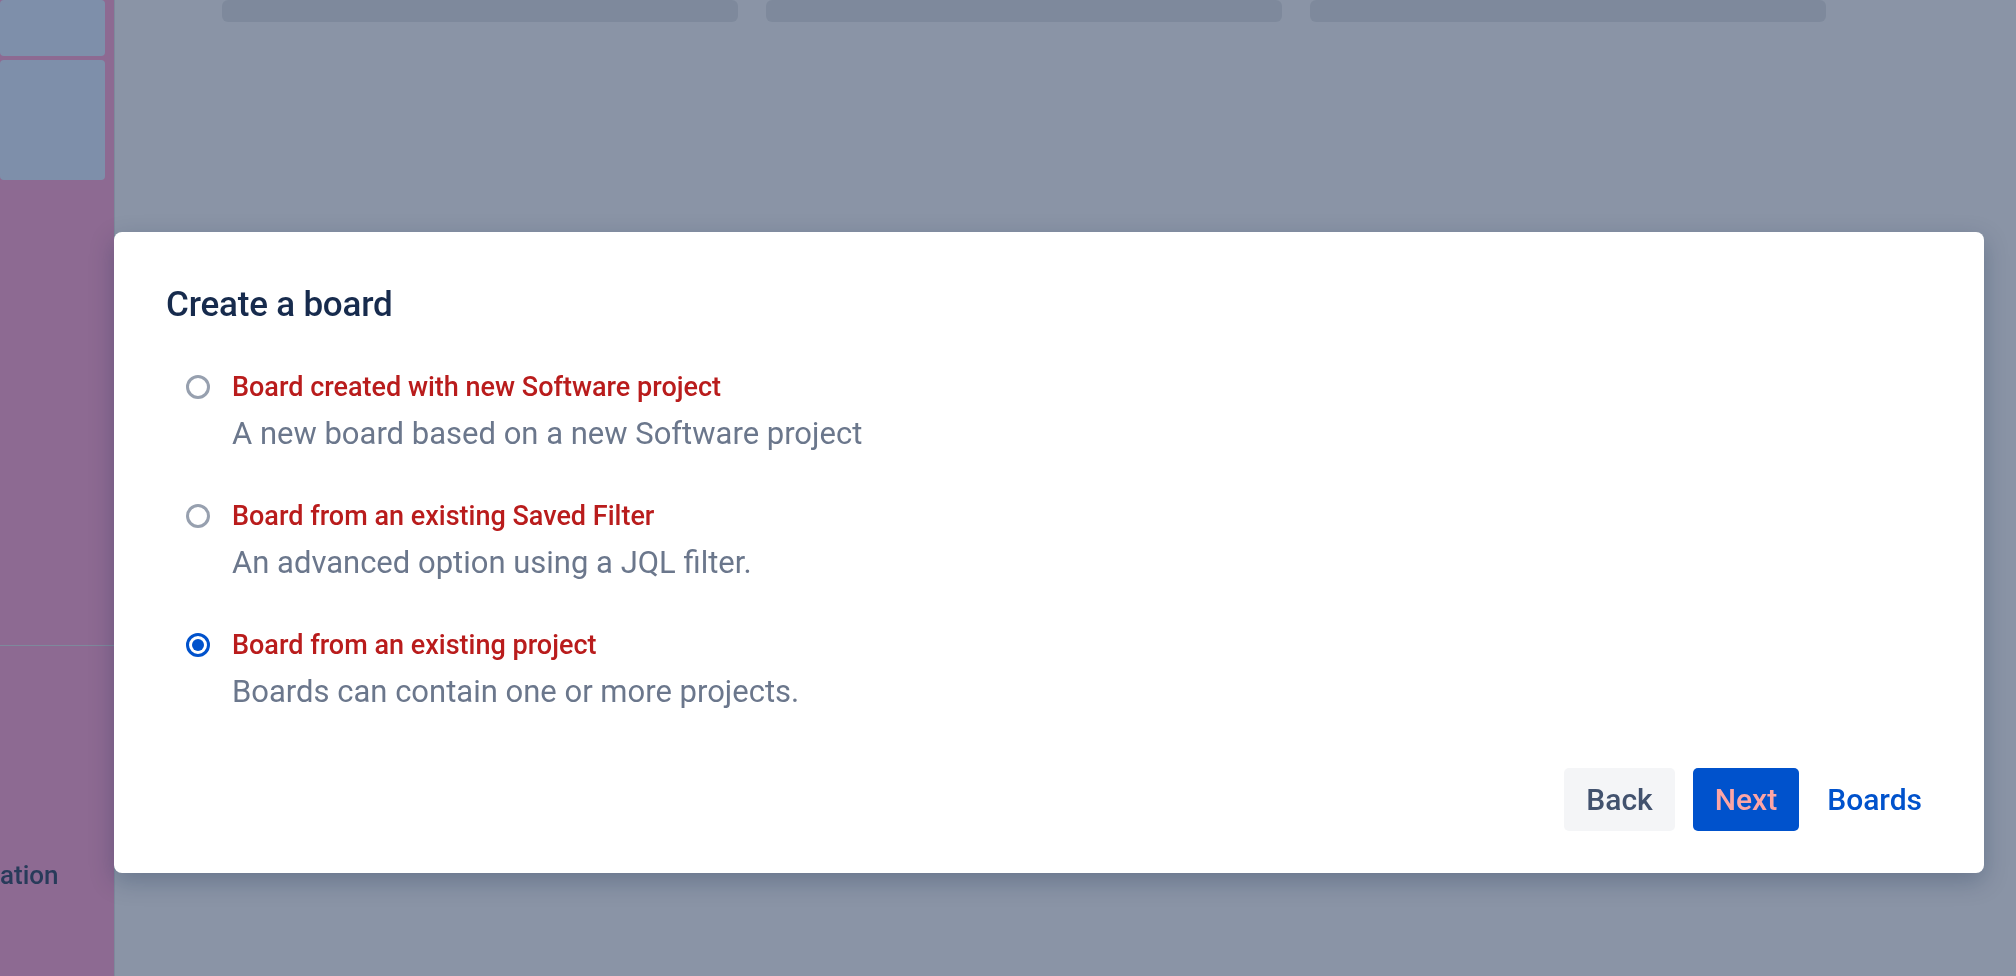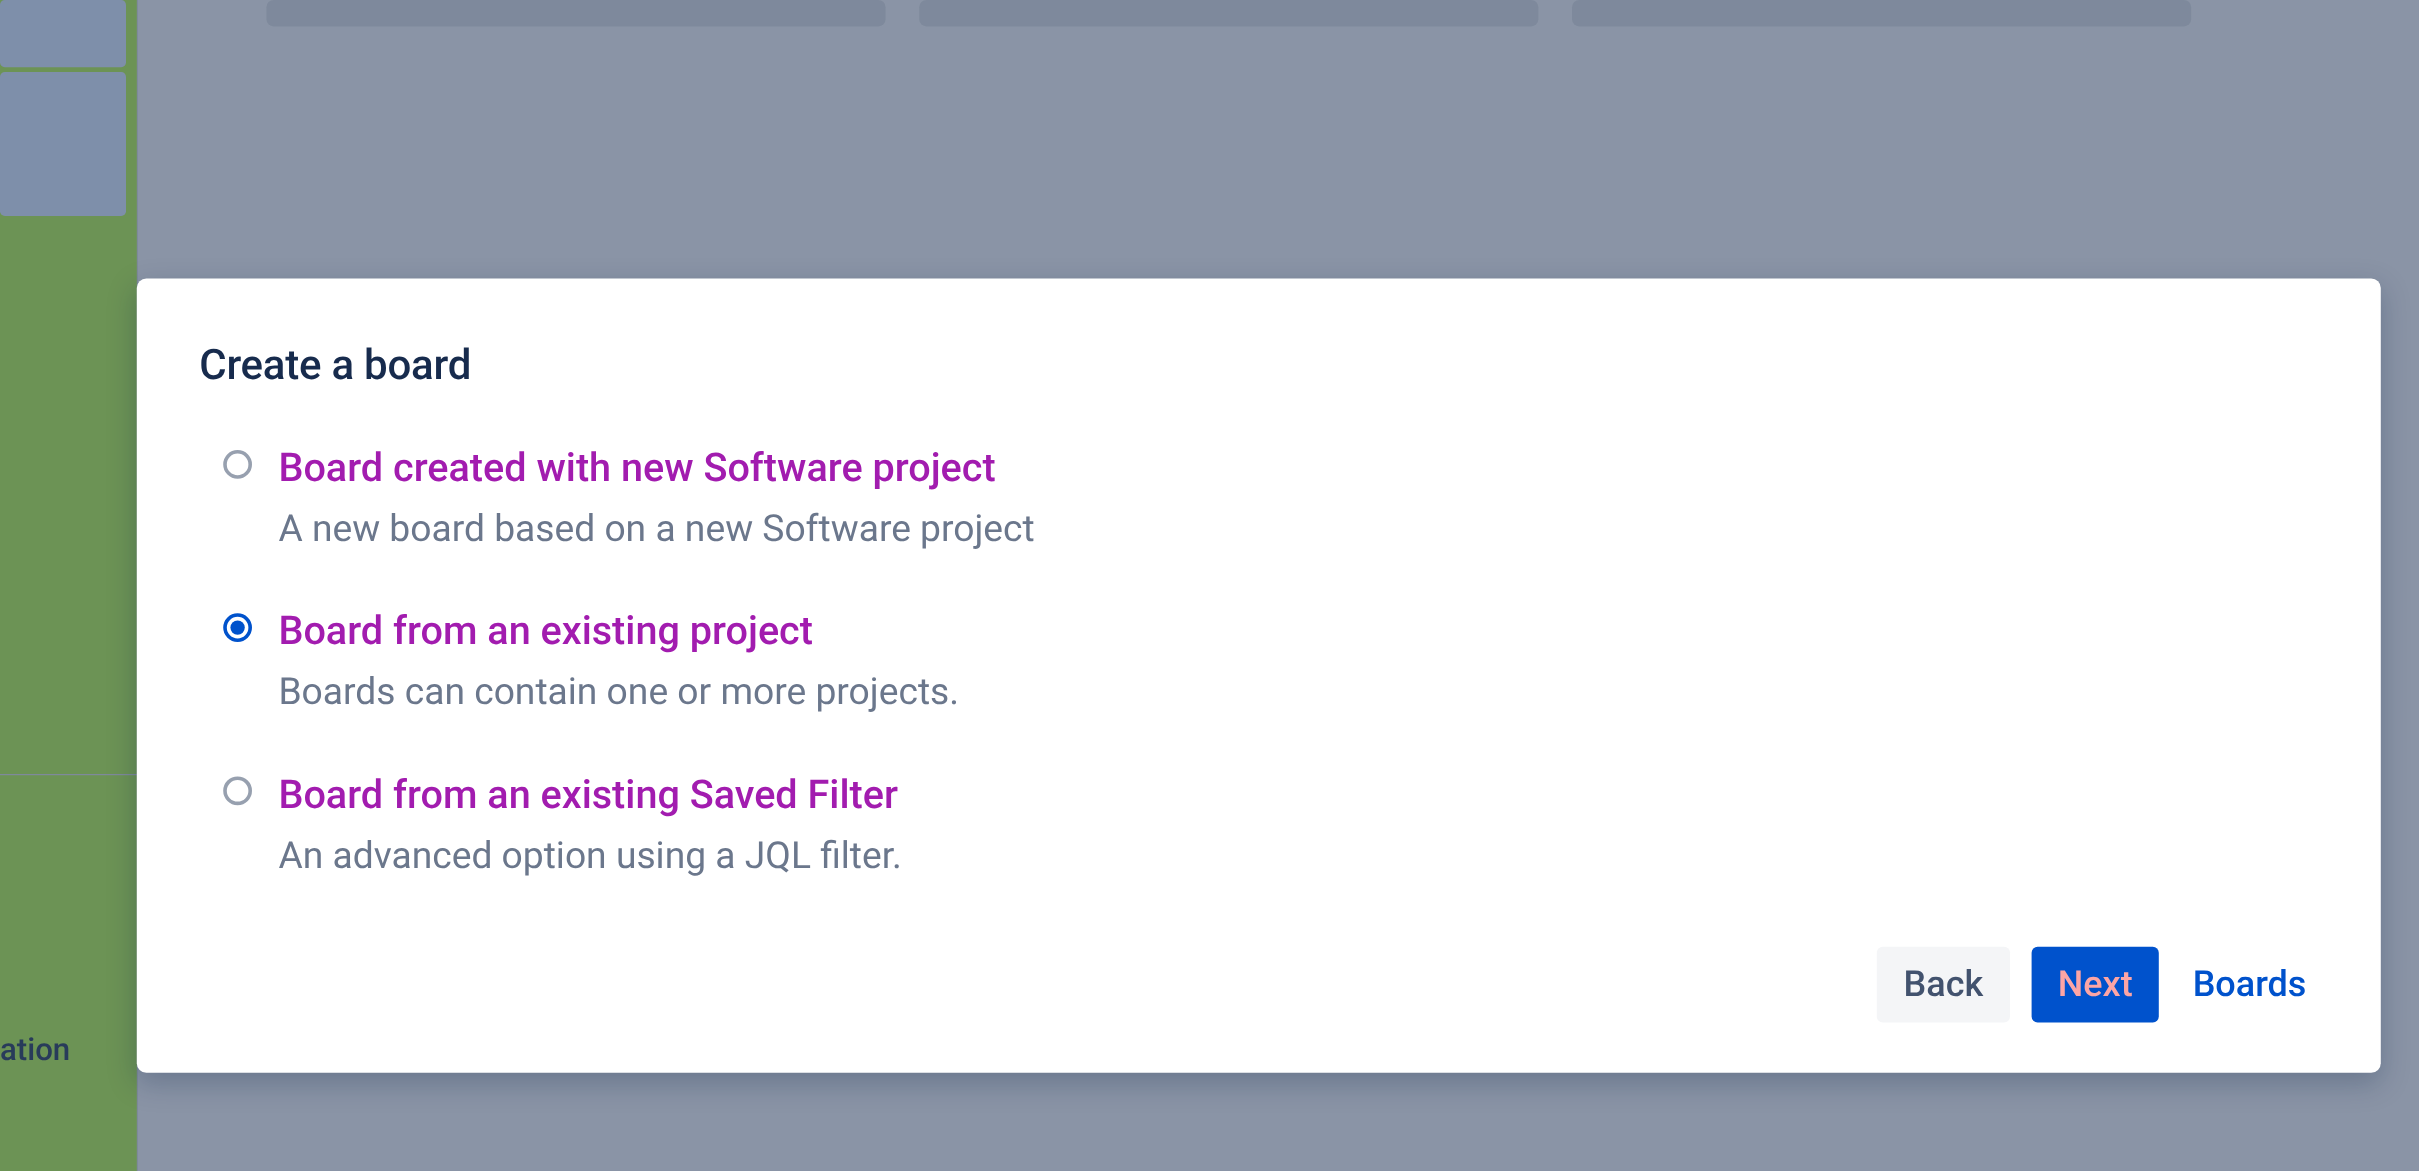--- a/index.html
+++ b/index.html
@@ -31,21 +31,21 @@
       inset: 0;
       background: #f4f5f7;
     }
 
     .bg-sidebar {
       position: absolute;
       left: 0;
       top: 0;
       bottom: 0;
       width: 115px;
-      background: #bef264;
+      background: #f9a8d4;
       border-right: 1px solid #dfe1e6;
     }
 
     .bg-sidebar-selected {
       position: absolute;
       left: 0;
       top: 0;
       width: 105px;
       height: 56px;
       background: #deebff;
@@ -154,23 +154,23 @@
       background: #0052cc;
     }
 
     .option-text {
       display: flex;
       flex-direction: column;
       gap: 12px;
     }
 
     .option-label {
-      font-size: 33px;
-      font-weight: 500;
-      color: #a21caf;
+      font-size: 27px;
+      font-weight: 500;
+      color: #b91c1c;
       cursor: pointer;
     }
 
     .option-desc {
       font-size: 31px;
       color: #6b778c;
       font-weight: 400;
     }
 
     .modal-footer {
@@ -230,35 +230,35 @@
 
     <div class="option">
       <div class="radio"></div>
       <div class="option-text">
         <div class="option-label">Board created with new Software project</div>
         <div class="option-desc">A new board based on a new Software project</div>
       </div>
     </div>
 
     <div class="option">
+      <div class="radio"></div>
+      <div class="option-text">
+        <div class="option-label">Board from an existing Saved Filter</div>
+        <div class="option-desc">An advanced option using a JQL filter.</div>
+      </div>
+    </div>
+
+    <div class="option">
       <div class="radio selected"></div>
       <div class="option-text">
         <div class="option-label">Board from an existing project</div>
         <div class="option-desc">Boards can contain one or more projects.</div>
       </div>
     </div>
 
-    <div class="option">
-      <div class="radio"></div>
-      <div class="option-text">
-        <div class="option-label">Board from an existing Saved Filter</div>
-        <div class="option-desc">An advanced option using a JQL filter.</div>
-      </div>
-    </div>
-
   </div>
 
   <div class="modal-footer">
     <button class="btn btn-back">Back</button>
     <button class="btn btn-next">Next</button>
     <button class="btn btn-cancel">Boards</button>
   </div>
 </div>
 
 </body></html>

